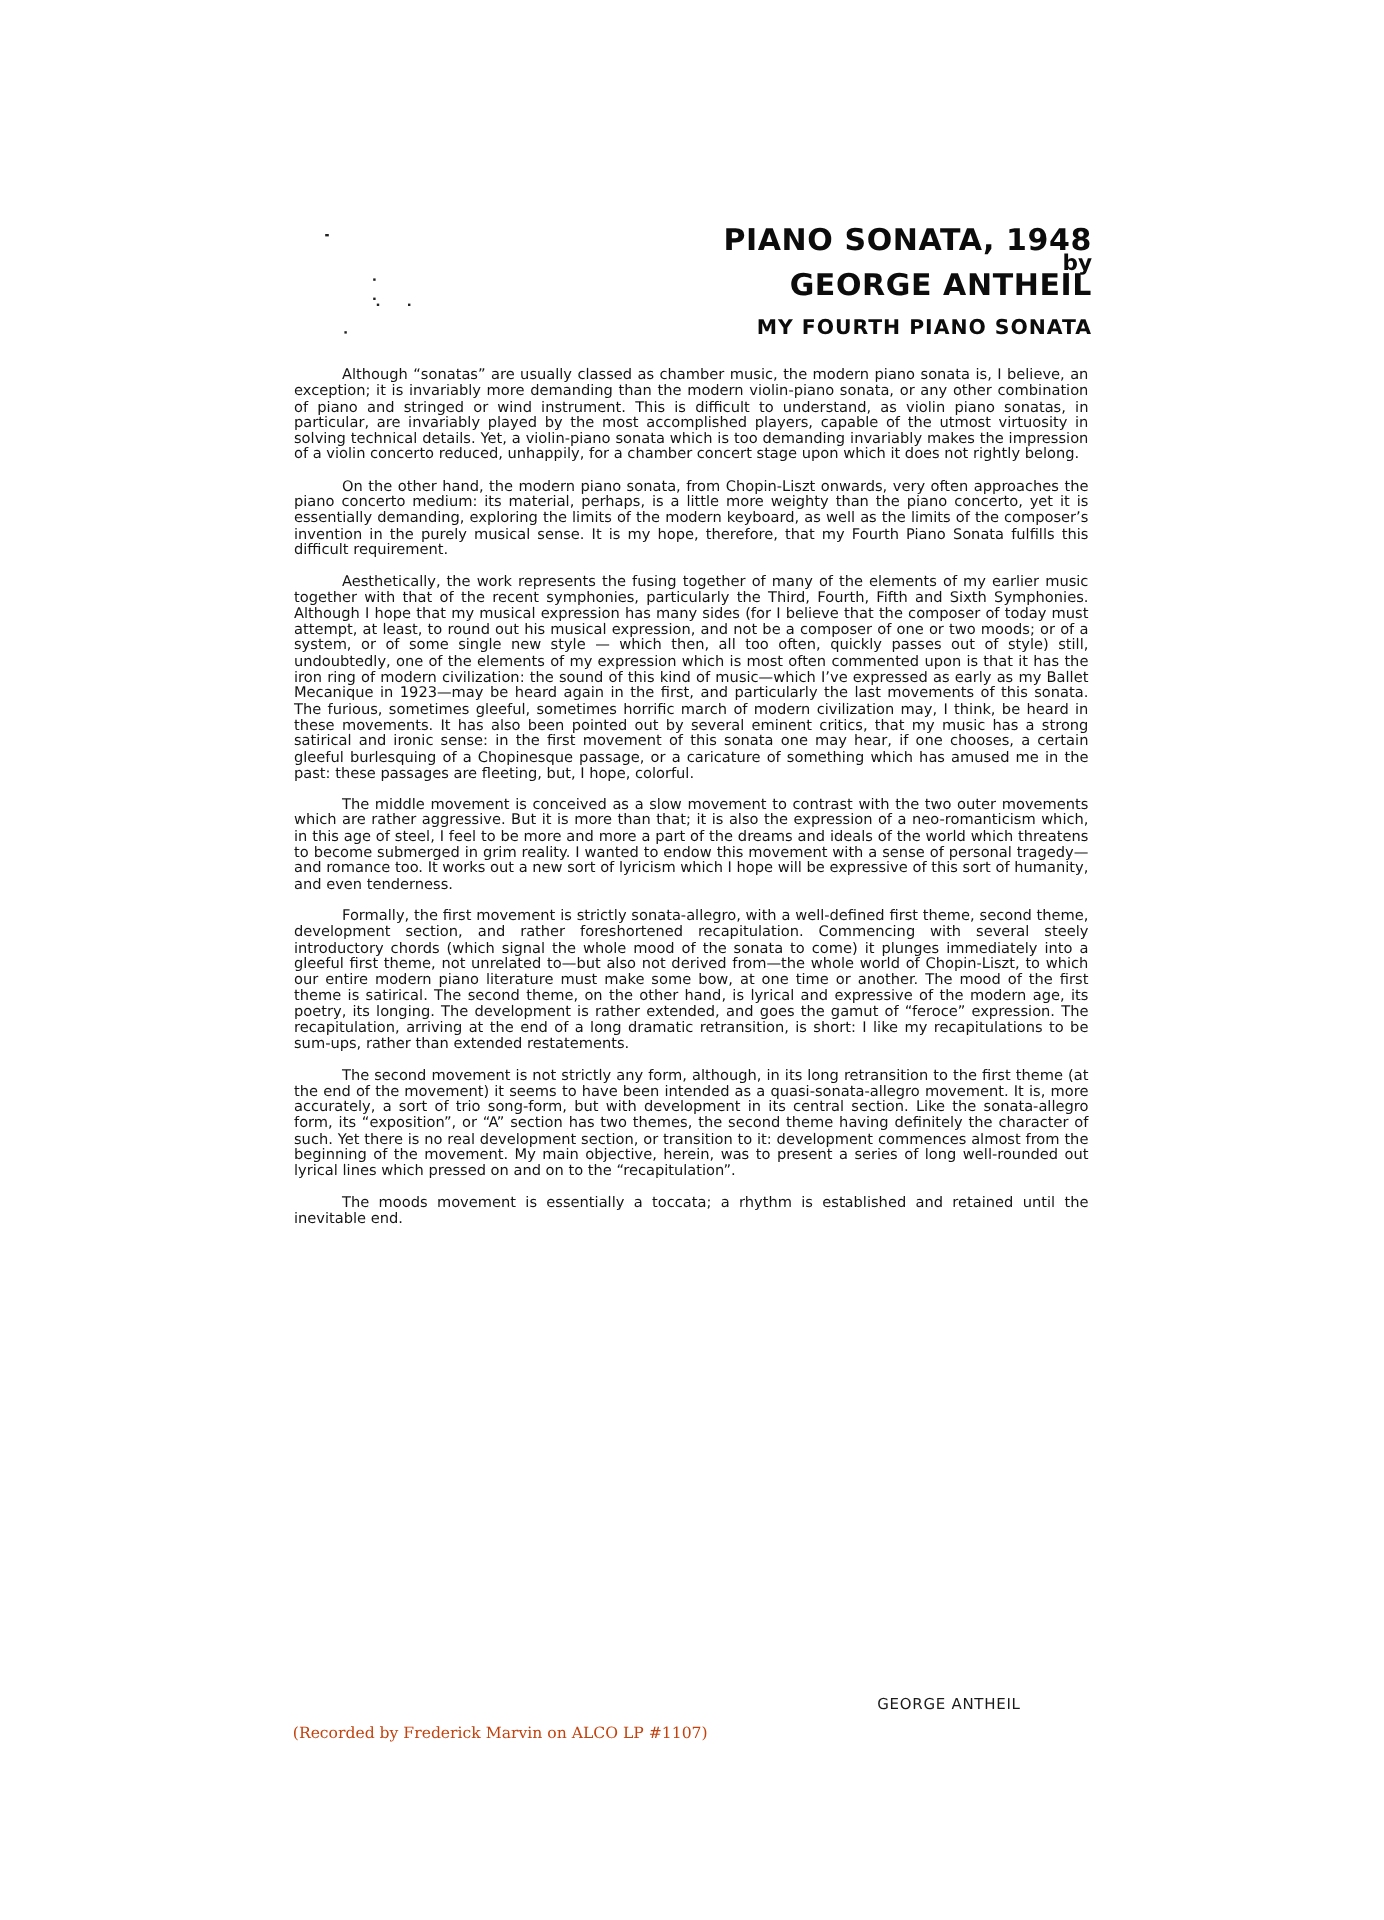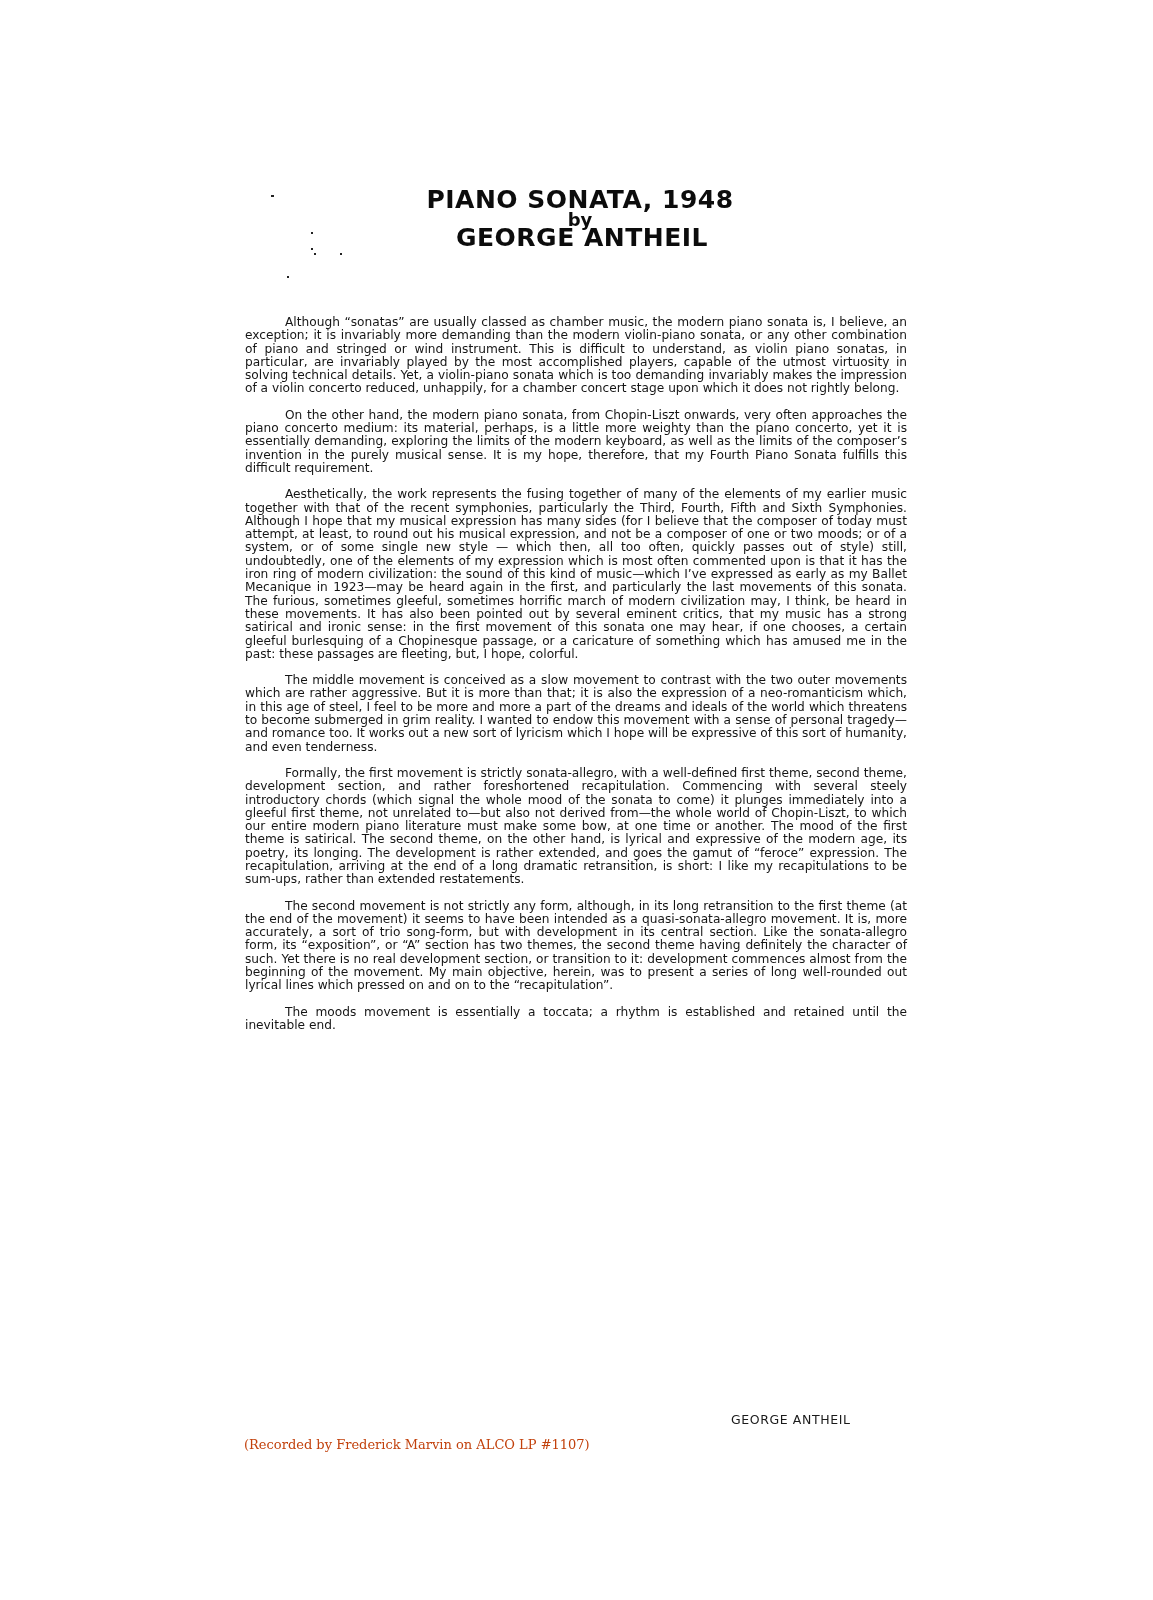--- a/index.html
+++ b/index.html
@@ -1,43 +1,44 @@
 <!DOCTYPE html>
 <html><head>
 <meta charset="utf-8">
 <style>
   html, body { margin: 0; padding: 0; background: #ffffff; }
   body { width: 1153px; height: 1600px; position: relative; overflow: hidden; color: #111; }
   .page { position: absolute; left: 0; top: 0; width: 1153px; height: 1600px; background: #fff; }
   .speck { position: absolute; background: #222; width: 2px; height: 2px; }
-  .title-block { position: absolute; left: 250px; top: 186px; width: 660px; text-align: center; font-family: "DejaVu Sans", sans-serif; font-weight: bold; color: #0c0c0c; }
+  .title-block { position: absolute; left: 250px; top: 186px; width: 660px; text-align: right; font-family: "DejaVu Sans", sans-serif; font-weight: bold; color: #0c0c0c; }
   .t1 { font-size: 25px; letter-spacing: 0.5px; line-height: 28px; }
   .tby { font-size: 18px; line-height: 14px; margin-top: -1px; }
   .t2 { font-size: 25px; letter-spacing: 0.5px; line-height: 28px; margin-top: -3px; padding-left: 4px; }
   .t3 { font-size: 17px; letter-spacing: 0.8px; line-height: 22px; margin-top: 10px; }
   .body-text { position: absolute; left: 245px; top: 306px; width: 662px; font-family: "DejaVu Sans", sans-serif; font-size: 12.2px; line-height: 13.3px; text-align: justify; color: #151515; }
-  .body-text p { margin: 10px 0 13px 0; text-indent: 40px; }
+  .body-text p { margin: 0 0 13px 0; text-indent: 40px; }
   .signature { position: absolute; left: 731px; top: 1412px; font-family: "DejaVu Sans", sans-serif; font-size: 12.5px; letter-spacing: 0.6px; color: #1a1a1a; }
   .recorded { position: absolute; left: 244px; top: 1437px; font-family: "DejaVu Serif", serif; font-size: 13px; color: #c2410c; }
 </style>
 </head>
 <body>
 
 <div class="page">
   <span class="speck" style="left:271px;top:195px;width:3px;"></span>
   <span class="speck" style="left:311px;top:232px;"></span>
   <span class="speck" style="left:311px;top:248px;"></span>
   <span class="speck" style="left:314px;top:253px;"></span>
   <span class="speck" style="left:340px;top:253px;"></span>
   <span class="speck" style="left:287px;top:276px;"></span>
 
   <div class="title-block">
     <div class="t1">PIANO SONATA, 1948</div>
     <div class="tby">by</div>
     <div class="t2">GEORGE ANTHEIL</div>
+    <div class="t3">MY FOURTH PIANO SONATA</div>
   </div>
 
   <div class="body-text">
     <p>Although “sonatas” are usually classed as chamber music, the modern piano sonata is, I believe, an exception; it is invariably more demanding than the modern violin-piano sonata, or any other combination of piano and stringed or wind instrument. This is difficult to understand, as violin piano sonatas, in particular, are invariably played by the most accomplished players, capable of the utmost virtuosity in solving technical details. Yet, a violin-piano sonata which is too demanding invariably makes the impression of a violin concerto reduced, unhappily, for a chamber concert stage upon which it does not rightly belong.</p>
     <p>On the other hand, the modern piano sonata, from Chopin-Liszt onwards, very often approaches the piano concerto medium: its material, perhaps, is a little more weighty than the piano concerto, yet it is essentially demanding, exploring the limits of the modern keyboard, as well as the limits of the composer’s invention in the purely musical sense. It is my hope, therefore, that my Fourth Piano Sonata fulfills this difficult requirement.</p>
     <p>Aesthetically, the work represents the fusing together of many of the elements of my earlier music together with that of the recent symphonies, particularly the Third, Fourth, Fifth and Sixth Symphonies. Although I hope that my musical expression has many sides (for I believe that the composer of today must attempt, at least, to round out his musical expression, and not be a composer of one or two moods; or of a system, or of some single new style — which then, all too often, quickly passes out of style) still, undoubtedly, one of the elements of my expression which is most often commented upon is that it has the iron ring of modern civilization: the sound of this kind of music—which I’ve expressed as early as my Ballet Mecanique in 1923—may be heard again in the first, and particularly the last movements of this sonata. The furious, sometimes gleeful, sometimes horrific march of modern civilization may, I think, be heard in these movements. It has also been pointed out by several eminent critics, that my music has a strong satirical and ironic sense: in the first movement of this sonata one may hear, if one chooses, a certain gleeful burlesquing of a Chopinesque passage, or a caricature of something which has amused me in the past: these passages are fleeting, but, I hope, colorful.</p>
     <p>The middle movement is conceived as a slow movement to contrast with the two outer movements which are rather aggressive. But it is more than that; it is also the expression of a neo-romanticism which, in this age of steel, I feel to be more and more a part of the dreams and ideals of the world which threatens to become submerged in grim reality. I wanted to endow this movement with a sense of personal tragedy—and romance too. It works out a new sort of lyricism which I hope will be expressive of this sort of humanity, and even tenderness.</p>
     <p>Formally, the first movement is strictly sonata-allegro, with a well-defined first theme, second theme, development section, and rather foreshortened recapitulation. Commencing with several steely introductory chords (which signal the whole mood of the sonata to come) it plunges immediately into a gleeful first theme, not unrelated to—but also not derived from—the whole world of Chopin-Liszt, to which our entire modern piano literature must make some bow, at one time or another. The mood of the first theme is satirical. The second theme, on the other hand, is lyrical and expressive of the modern age, its poetry, its longing. The development is rather extended, and goes the gamut of “feroce” expression. The recapitulation, arriving at the end of a long dramatic retransition, is short: I like my recapitulations to be sum-ups, rather than extended restatements.</p>
     <p>The second movement is not strictly any form, although, in its long retransition to the first theme (at the end of the movement) it seems to have been intended as a quasi-sonata-allegro movement. It is, more accurately, a sort of trio song-form, but with development in its central section. Like the sonata-allegro form, its “exposition”, or “A” section has two themes, the second theme having definitely the character of such. Yet there is no real development section, or transition to it: development commences almost from the beginning of the movement. My main objective, herein, was to present a series of long well-rounded out lyrical lines which pressed on and on to the “recapitulation”.</p>
     <p>The moods movement is essentially a toccata; a rhythm is established and retained until the inevitable end.</p>

